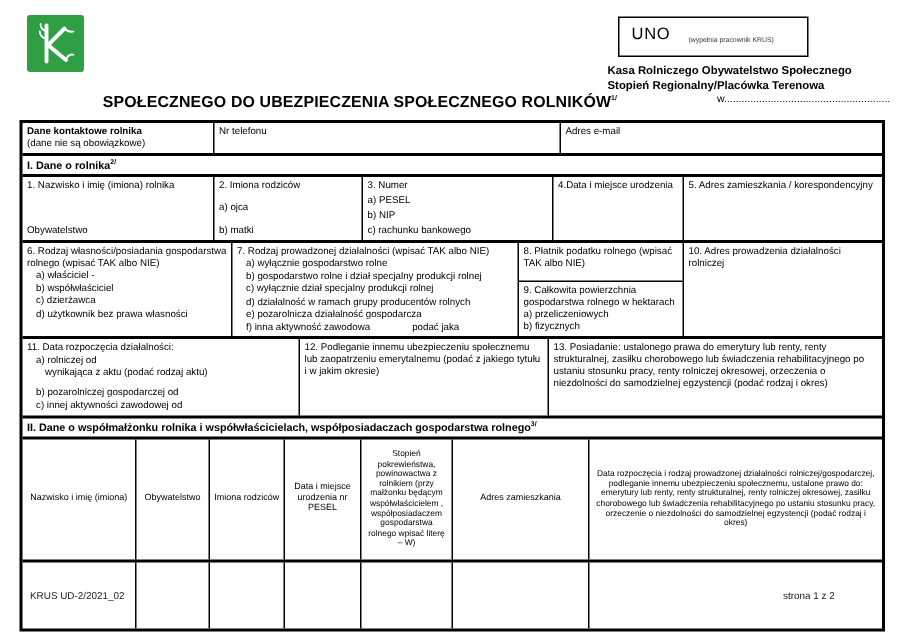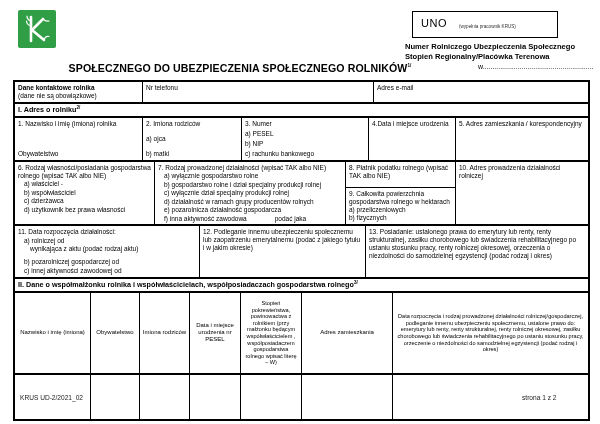--- a/index.html
+++ b/index.html
@@ -3,21 +3,21 @@
 <meta charset="utf-8">
 <style>
   html,body{margin:0;padding:0;}
   body{
     width:600px;height:424px;position:relative;background:#ffffff;
     font-family:"Liberation Sans","DejaVu Sans",sans-serif;color:#000;
     -webkit-font-smoothing:antialiased;
   }
   
   .logo{position:absolute;left:18px;top:10px;width:38px;height:38px;background:#2f9e44;border-radius:2px;display:flex;align-items:center;justify-content:center;}
-  .uno-box{position:absolute;left:412px;top:11px;width:146px;height:27px;border:1.5px solid #000;box-sizing:border-box;display:flex;align-items:flex-start;}
+  .uno-box{position:absolute;left:412px;top:11px;width:127px;height:27px;border:1.5px solid #000;box-sizing:border-box;display:flex;align-items:flex-start;}
   .uno-code{font-size:11px;margin:5px 0 0 8px;letter-spacing:0.5px;}
   .uno-note{font-size:4.6px;margin:12px 0 0 12px;color:#333;}
   .org{position:absolute;left:405px;top:42px;font-size:7.6px;font-weight:bold;line-height:1.3;}
   .title-wrap{position:absolute;left:0px;top:58px;width:480px;text-align:center;}
   .title{font-size:10.6px;font-weight:bold;white-space:nowrap;letter-spacing:0.1px;}
   .sup{font-size:4.6px;vertical-align:super;font-weight:bold;}
   .loc-line{position:absolute;left:478px;top:63px;width:116px;font-size:7px;white-space:nowrap;overflow:hidden;}
   
   .frame{position:absolute;left:13px;top:80px;width:577px;border:2px solid #000;box-sizing:border-box;}
   .row{display:flex;border-bottom:2px solid #000;}
@@ -58,21 +58,21 @@
     </g>
   </svg>
 </div>
 
 <div class="uno-box">
   <span class="uno-code">UNO</span>
   <span class="uno-note">(wypełnia pracownik KRUS)</span>
 </div>
 
 <div class="org">
-  <div>Numer Rolniczego Ubezpieczenia Społecznego</div>
+  <div>Kasa Rolniczego Obywatelstwo Społecznego</div>
   <div>Stopień Regionalny/Placówka Terenowa</div>
 </div>
 
 <div class="title-wrap">
   <span class="title"><span>SPOŁECZNEGO DO UBEZPIECZENIA SPOŁECZNEGO ROLNIKÓW</span><span class="sup">1/</span></span>
 </div>
 
 <div class="loc-line">
   <span>w</span><span>....................................................................</span>
 </div>
@@ -86,21 +86,21 @@
     </div>
     <div class="cell" style="width:231px;">
       <span>Nr telefonu</span>
     </div>
     <div class="cell" style="width:214px;">
       <span>Adres e-mail</span>
     </div>
   </div>
 
   <div class="heading-row">
-    <span>I. Adres o rolniku</span><span class="sup">2/</span>
+    <span>I. Dane o rolnika</span><span class="sup">2/</span>
   </div>
 
   <div class="row" style="min-height:36px;">
     <div class="cell spread" style="width:128px;">
       <div>1. Nazwisko i imię (imiona) rolnika</div>
       <div>Obywatelstwo</div>
     </div>
     <div class="cell" style="width:99px;">
       <div>2. Imiona rodziców</div>
       <div class="gap-m">a) ojca</div>

